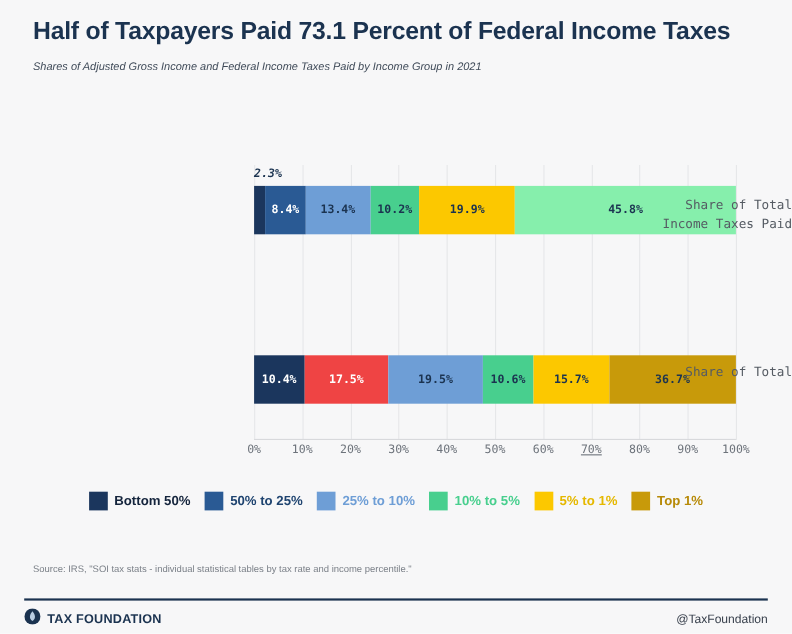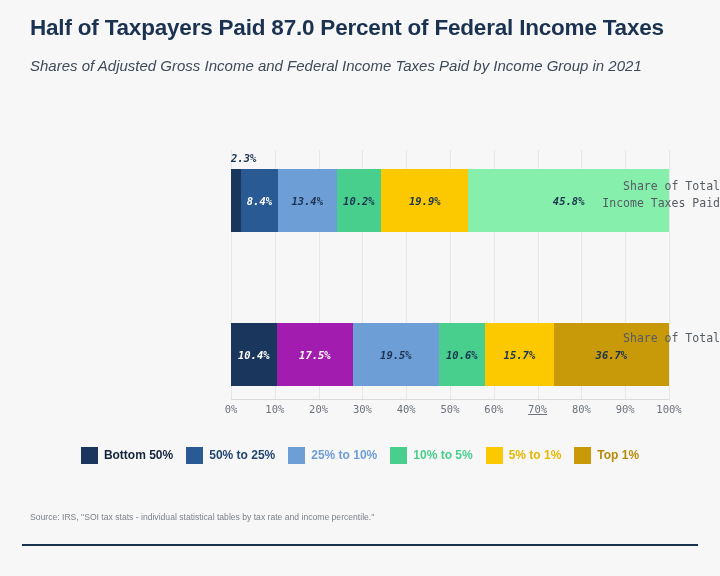--- a/index.html
+++ b/index.html
@@ -29,21 +29,21 @@
   .title {
     font-size: 22.5px;
     font-weight: bold;
     color: #1b3350;
     line-height: 1.24;
     letter-spacing: -0.2px;
     margin: 0;
   }
   .subtitle {
     margin: 13px 0 0 0;
-    font-size: 15px;
+    font-size: 10px;
     font-style: italic;
     color: #3f4a58;
     line-height: 1.45;
     max-width: 630px;
   }
 
   
   .plot {
     position: absolute;
     left: 231px;
@@ -69,23 +69,22 @@
     right: 0;
     bottom: 0;
     height: 1px;
     background: #d8d9dc;
   }
 
   .bar-row {
     position: absolute;
     left: 0;
     width: 100%;
-    height: 63px;
-    display: flex;
-    font-style: italic;
+    height: 44px;
+    display: flex;
   }
   .bar-row.row-taxes { top: 19px; }
   .bar-row.row-agi  { top: 173px; }
 
   .seg {
     height: 100%;
     display: flex;
     align-items: center;
     justify-content: center;
     font-size: 10.5px;
@@ -205,21 +204,21 @@
     font-size: 11px;
     color: #39414d;
   }
 </style>
 </head>
 <body>
 
 <div class="card">
 
   <div class="header">
-    <h1 class="title">Half of Taxpayers Paid 87.0 Percent of Federal Income Taxes</h1>
+    <h1 class="title">Half of Taxpayers Paid 73.1 Percent of Federal Income Taxes</h1>
     <p class="subtitle">Shares of Adjusted Gross Income and Federal Income Taxes Paid by Income Group in 2021</p>
   </div>
 
   <div class="plot">
     <div class="gridlines">
         <div class="gridline" style="left: 0%;"></div>
         <div class="gridline" style="left: 10%;"></div>
         <div class="gridline" style="left: 20%;"></div>
         <div class="gridline" style="left: 30%;"></div>
         <div class="gridline" style="left: 40%;"></div>
@@ -248,21 +247,21 @@
           <span>19.9%</span>
         </div>
         <div class="seg" style="width: 45.8%; background: #86efac; color: rgb(27, 51, 80);">
           <span>45.8%</span>
         </div>
       </div>
     <div class="bar-row row-agi">
         <div class="seg" style="width: 10.4%; background: rgb(27, 54, 93); color: rgb(255, 255, 255);">
           <span>10.4%</span>
         </div>
-        <div class="seg" style="width: 17.5%; background: #a21caf; color: rgb(255, 255, 255);">
+        <div class="seg" style="width: 17.5%; background: #ef4444; color: rgb(255, 255, 255);">
           <span>17.5%</span>
         </div>
         <div class="seg" style="width: 19.5%; background: rgb(110, 158, 214); color: rgb(27, 51, 80);">
           <span>19.5%</span>
         </div>
         <div class="seg" style="width: 10.6%; background: rgb(72, 207, 142); color: rgb(27, 51, 80);">
           <span>10.6%</span>
         </div>
         <div class="seg" style="width: 15.7%; background: rgb(252, 200, 0); color: rgb(27, 51, 80);">
           <span>15.7%</span>
@@ -319,14 +318,26 @@
       </div>
       <div class="legend-item">
         <span class="swatch" style="background: rgb(200, 154, 10);"></span>
         <span class="legend-text" style="color: rgb(183, 138, 8);">Top 1%</span>
       </div>
     </div>
 
   <div class="source">Source: IRS, "SOI tax stats - individual statistical tables by tax rate and income percentile."</div>
 
   <div class="footer-rule"></div>
+  <div class="footer">
+    <div class="brand">
+      <span>
+        <svg width="15" height="15" viewBox="0 0 15 15" aria-hidden="true">
+          <circle cx="7.5" cy="7.5" r="7.3" fill="#1b3350"></circle>
+          <path d="M7.5 2.6c1.5 1.7 2.3 3.4 2.3 5.1 0 1.8-1 3.1-2.3 3.9-1.3-.8-2.3-2.1-2.3-3.9 0-1.7.8-3.4 2.3-5.1z" fill="#b9cde2"></path>
+        </svg>
+      </span>
+      <span class="brand-name">TAX FOUNDATION</span>
+    </div>
+    <span class="handle">@TaxFoundation</span>
+  </div>
 
 </div>
 
 </body></html>

